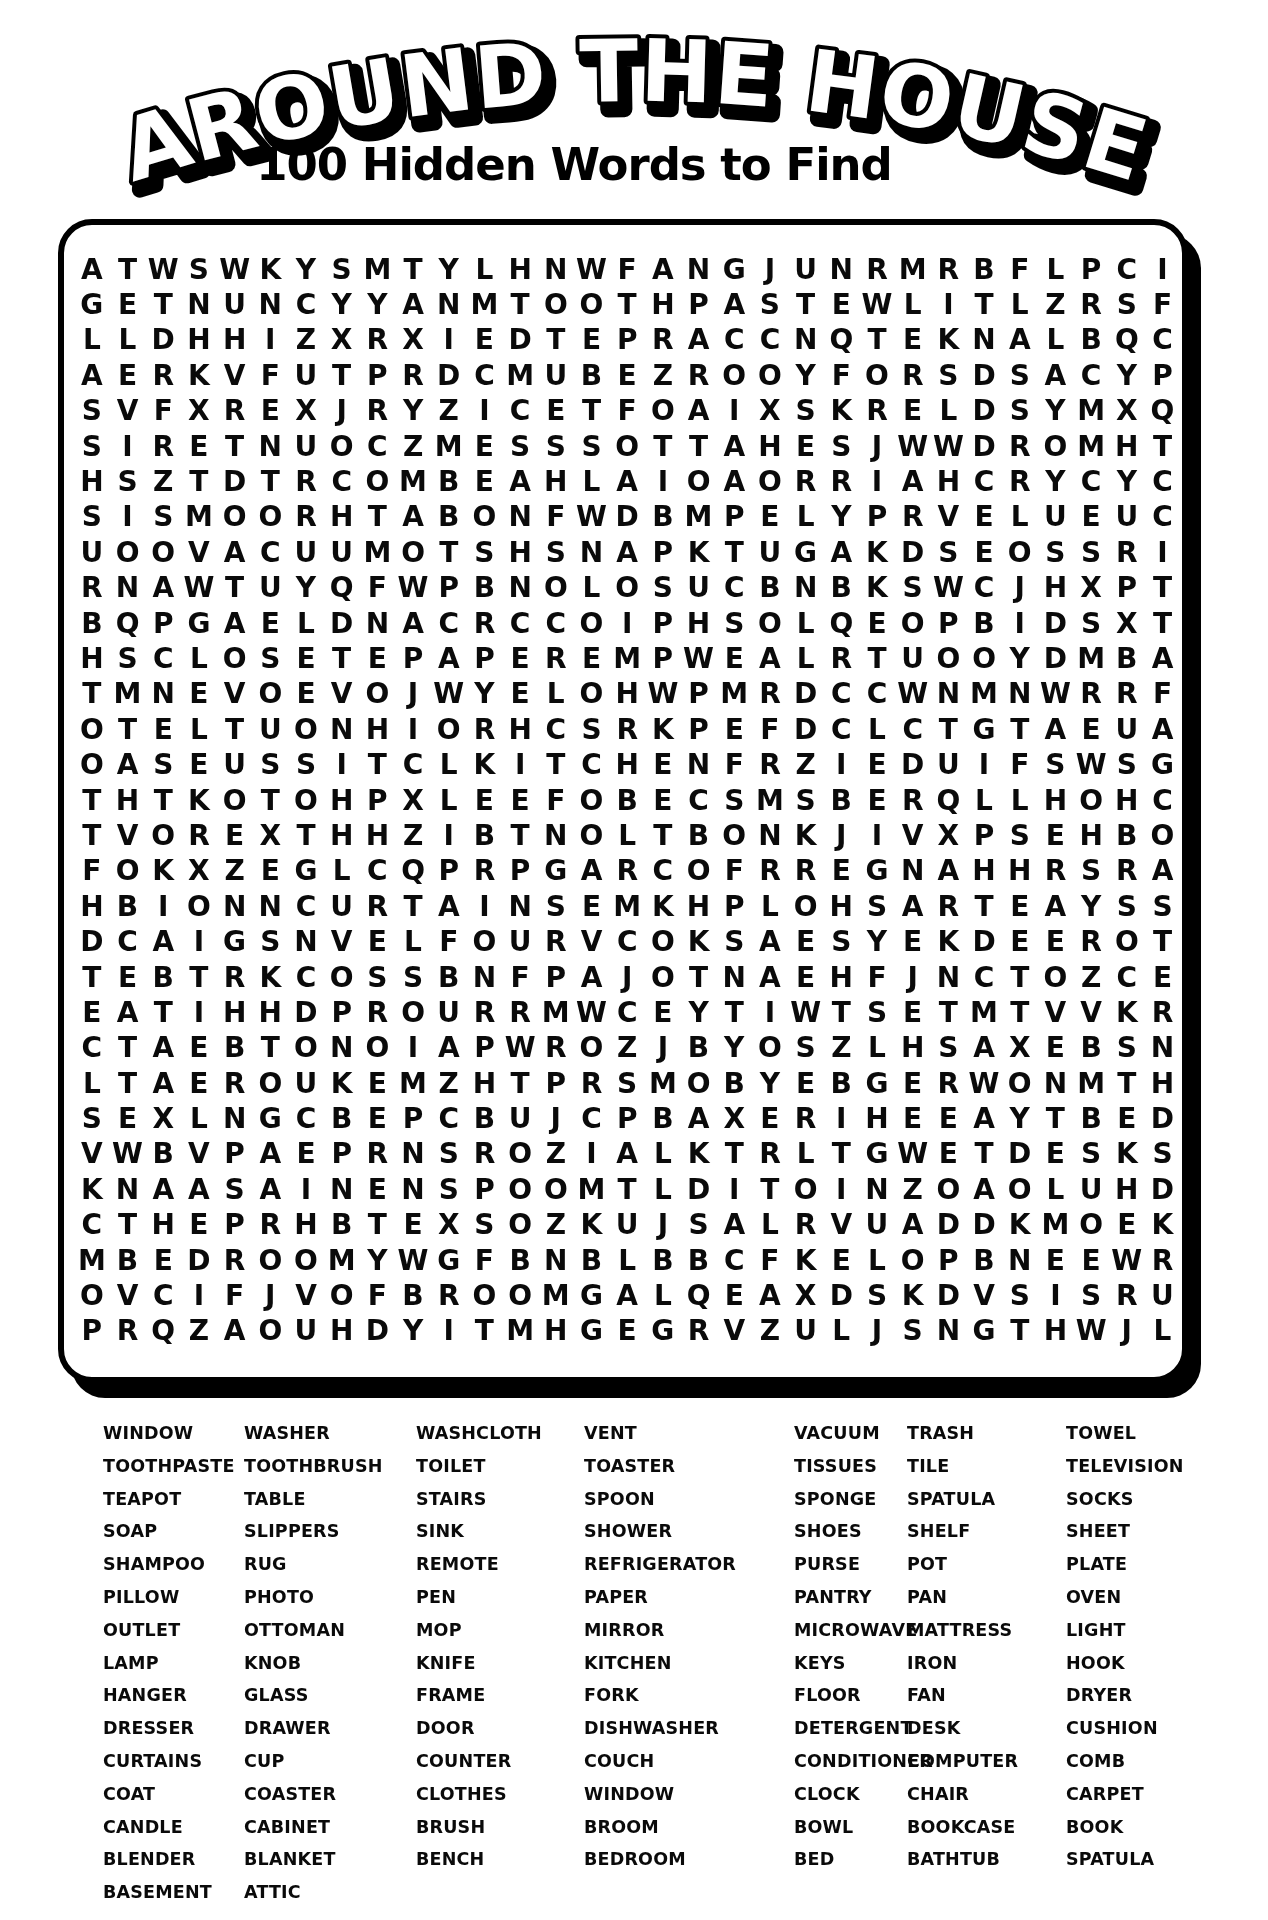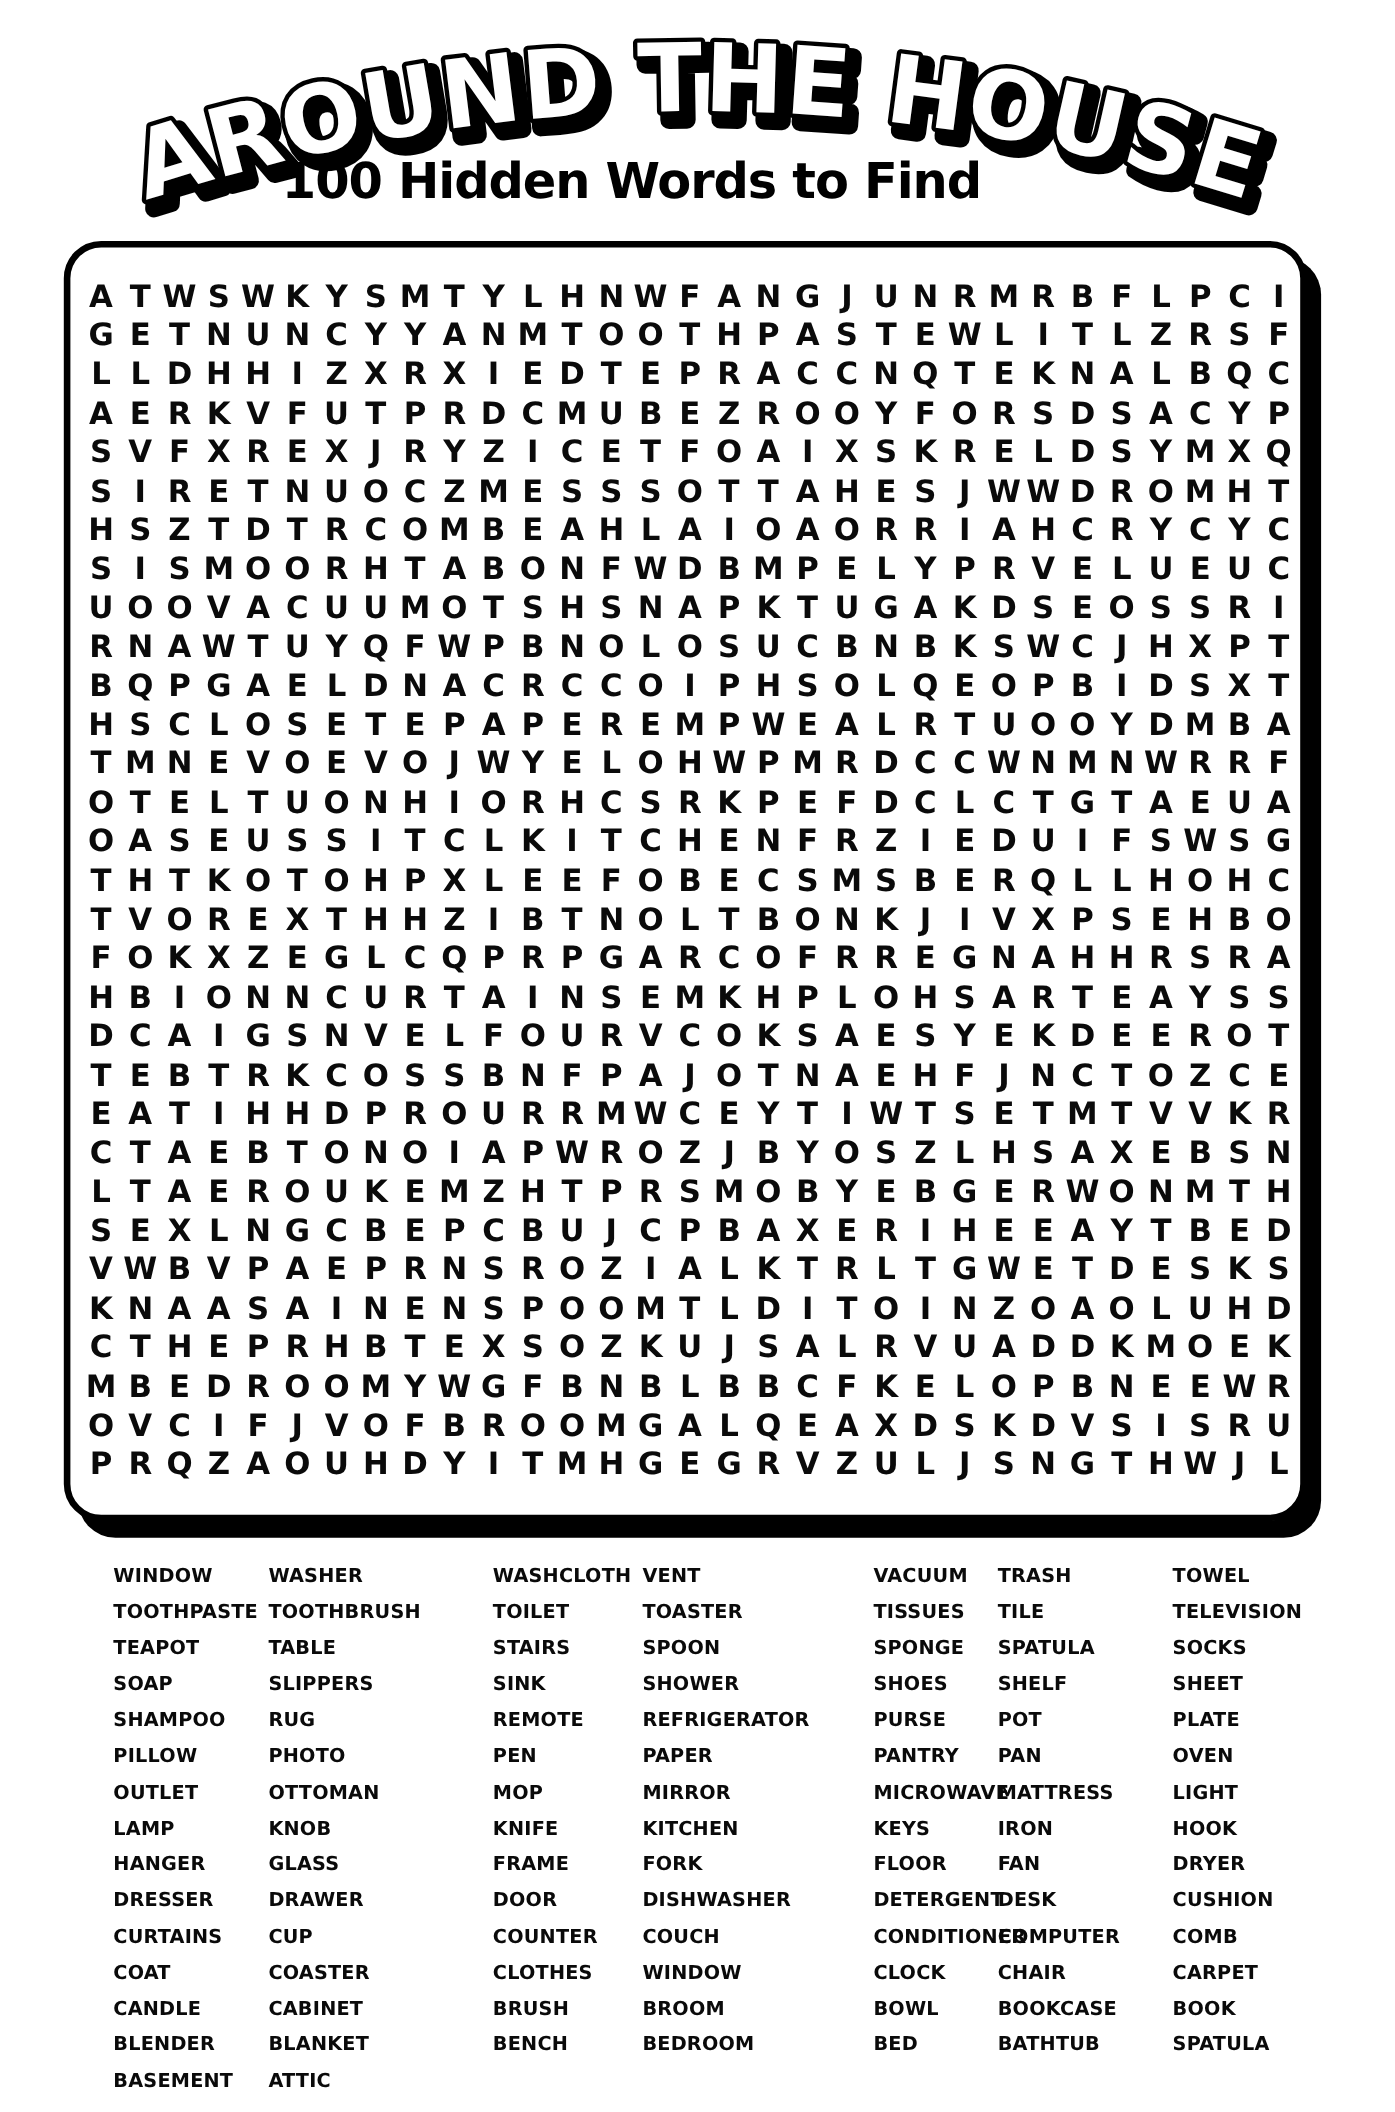--- a/index.html
+++ b/index.html
@@ -85,21 +85,21 @@
     left:0; top:1423px;
     width:1072px;
     height:497px;
   }
   .word-col {
     position:absolute;
     top:0;
   }
   .word-col:nth-child(1){ left:103px; }
   .word-col:nth-child(2){ left:244px; }
-  .word-col:nth-child(3){ left:448px; }
+  .word-col:nth-child(3){ left:416px; }
   .word-col:nth-child(4){ left:584px; }
   .word-col:nth-child(5){ left:778px;margin-left:16px; }
   .word-col:nth-child(6){ left:907px; }
   .word-col:nth-child(7){ left:1066px; }
   .word {
     height:32.8px;
     font-size:17.5px;
     font-weight:700;
     letter-spacing:0.2px;
     color:#0a0a0a;

